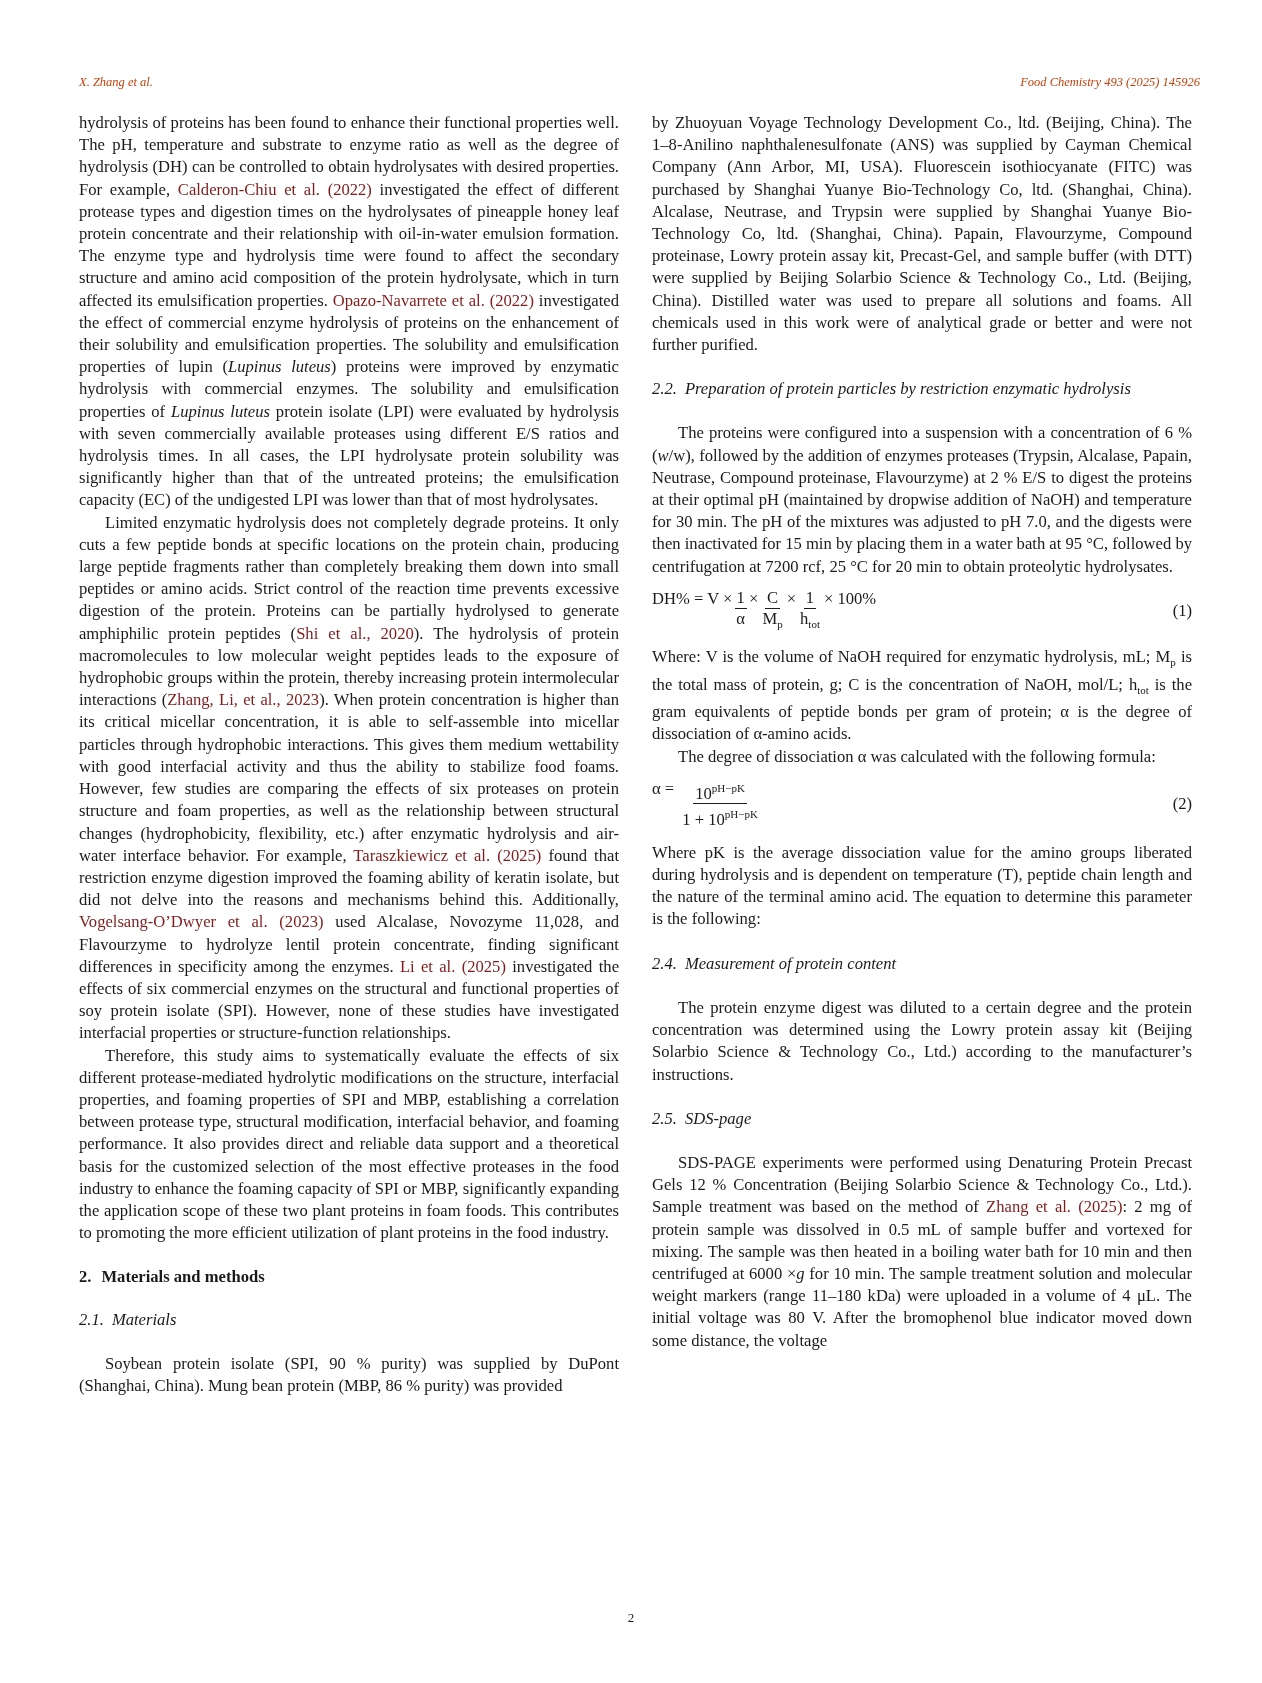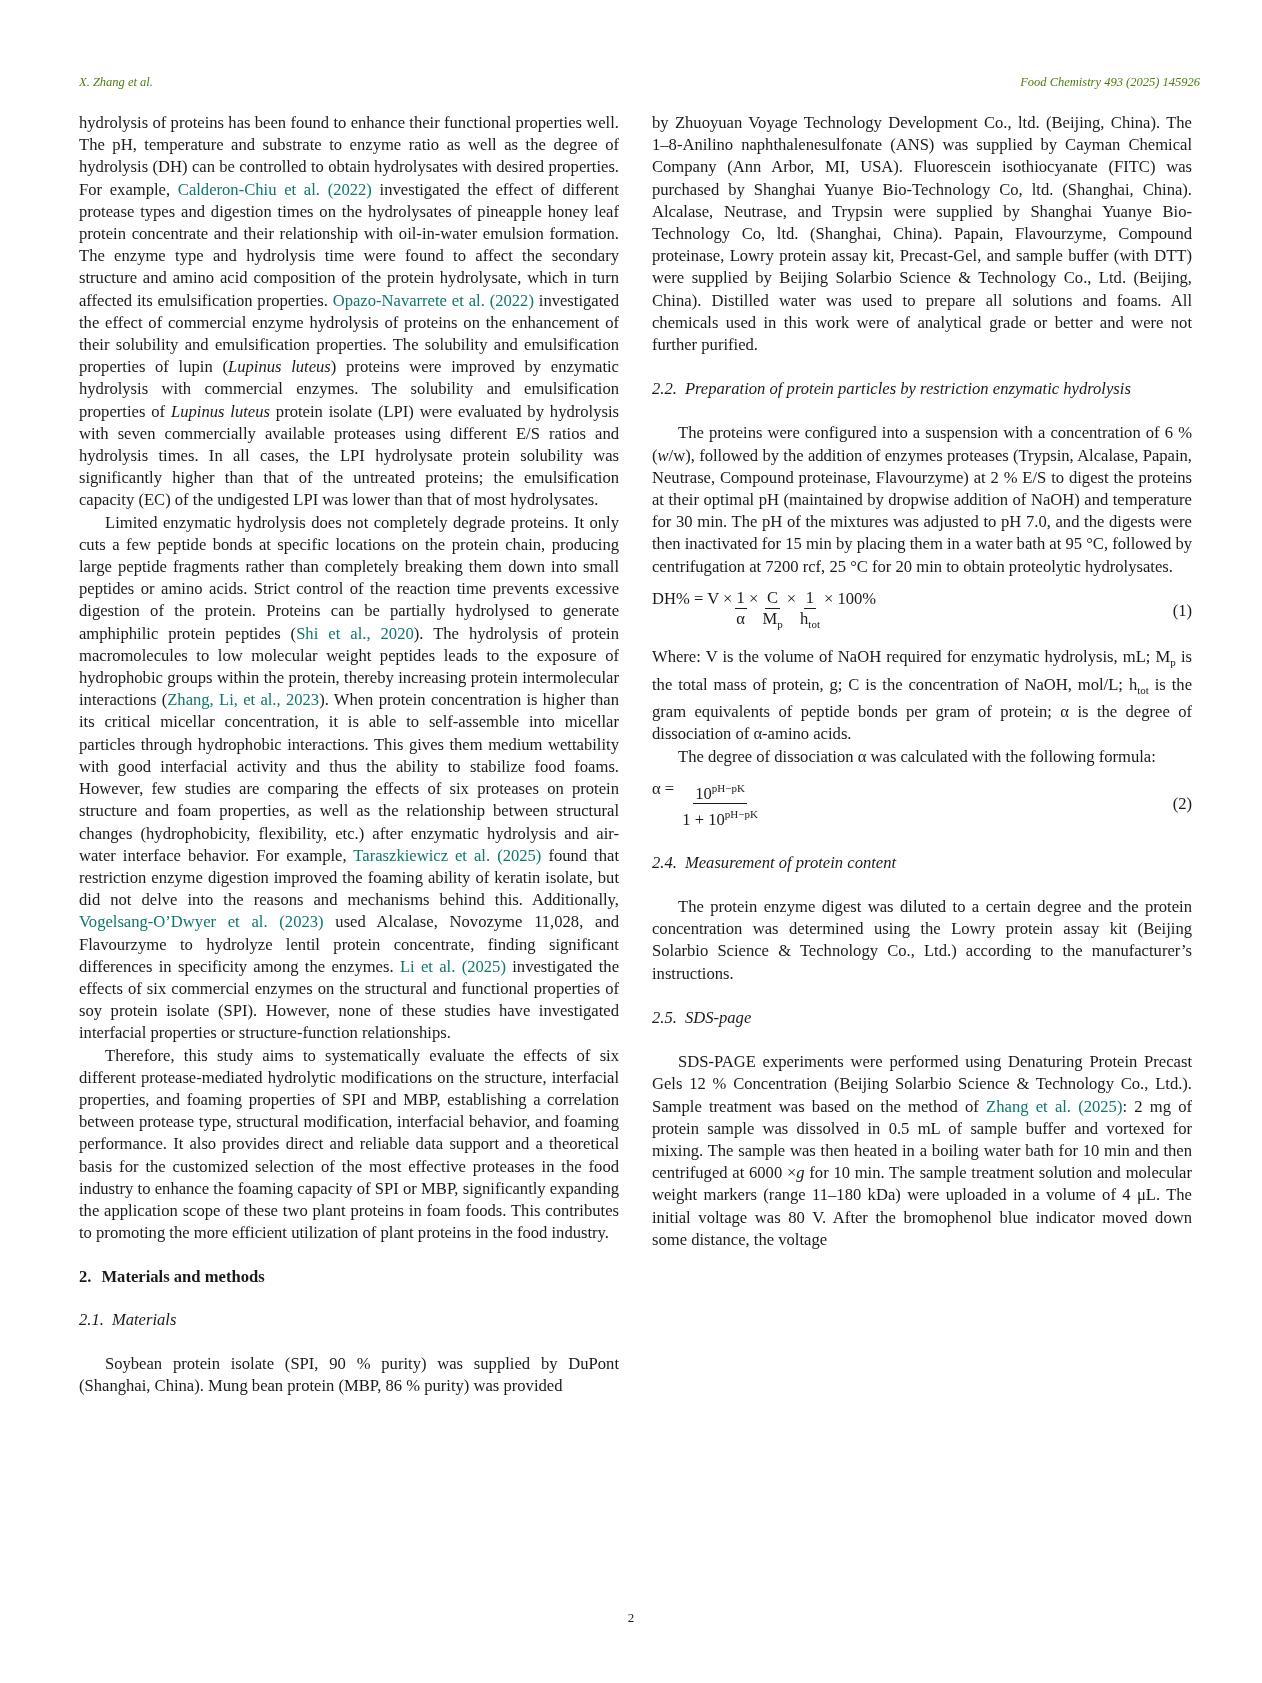--- a/index.html
+++ b/index.html
@@ -2,34 +2,34 @@
 <html><head>
 <meta charset="utf-8">
 <style>
   html, body { margin: 0; padding: 0; background: #ffffff; }
   body {
     width: 1262px; height: 1683px; position: relative; overflow: hidden;
     font-family: "Liberation Serif", "DejaVu Serif", serif;
     color: #1a1a1a;
   }
   .header-left, .header-right {
-    position: absolute; top: 75px; font-size: 12.5px; font-style: italic; color: #4d7c0f;
+    position: absolute; top: 75px; font-size: 12.5px; font-style: italic; color: #c2410c;
   }
   .header-left { left: 79px; }
   .header-right { right: 62px; }
   .col {
     position: absolute; top: 112px; width: 540px;
     font-size: 16.6px; line-height: 22.2px; text-align: justify;
     hyphens: manual;
   }
   .col-left { left: 79px; }
   .col-right { left: 652px; }
   p { margin: 0; }
   p.indent { text-indent: 26px; }
-  .link { color: #0f766e; }
+  .link { color: #7f1d1d; }
   .sec-head { font-weight: bold; font-size: 16.6px; margin: 22px 0 0 0; }
   .subsec-head { font-style: italic; font-size: 16.6px; margin: 22px 0 22px 0; }
   .subsec-head .num { margin-right: 8px; }
   .sec-head .num { margin-right: 10px; }
   .eq {
     display: flex; align-items: center; justify-content: space-between;
     margin: 10px 0 12px 0;
   }
   .eq-body { display: flex; align-items: flex-start; }
   .frac { display: inline-flex; flex-direction: column; align-items: center; vertical-align: middle; margin: 0 2px; }
@@ -93,20 +93,21 @@
     <div class="eq-body">
       <span style="margin-right:4px;">α =</span>
       <span class="frac">
           <span class="num-part"><span>10</span><sup>pH−pK</sup></span>
           <span class="den-part"><span>1 + 10</span><sup>pH−pK</sup></span>
         </span>
     </div>
     <span>(2)</span>
   </div>
 
+  <p>Where pK is the average dissociation value for the amino groups liber­ated during hydrolysis and is dependent on temperature (T), peptide chain length and the nature of the terminal amino acid. The equation to determine this parameter is the following:</p>
 
 
   <div class="subsec-head"><span class="num">2.4.</span><span>Measurement of protein content</span></div>
   <p class="indent">The protein enzyme digest was diluted to a certain degree and the protein concentration was determined using the Lowry protein assay kit (Beijing Solarbio Science &amp; Technology Co., Ltd.) according to the manufacturer’s instructions.</p>
 
   <div class="subsec-head"><span class="num">2.5.</span><span>SDS-page</span></div>
   <p class="indent"><span>SDS-PAGE experiments were performed using Denaturing Protein Precast Gels 12 % Concentration (Beijing Solarbio Science &amp; Technology Co., Ltd.). Sample treatment was based on the method of </span><a class="link">Zhang et al. (2025)</a><span>: 2 mg of protein sample was dissolved in 0.5 mL of sample buffer and vortexed for mixing. The sample was then heated in a boiling water bath for 10 min and then centrifuged at 6000 ×</span><i>g</i><span> for 10 min. The sample treatment solution and molecular weight markers (range 11–180 kDa) were uploaded in a volume of 4 μL. The initial voltage was 80 V. After the bromophenol blue indicator moved down some distance, the voltage</span></p>
 </div>
 
 <div class="page-number">2</div>

